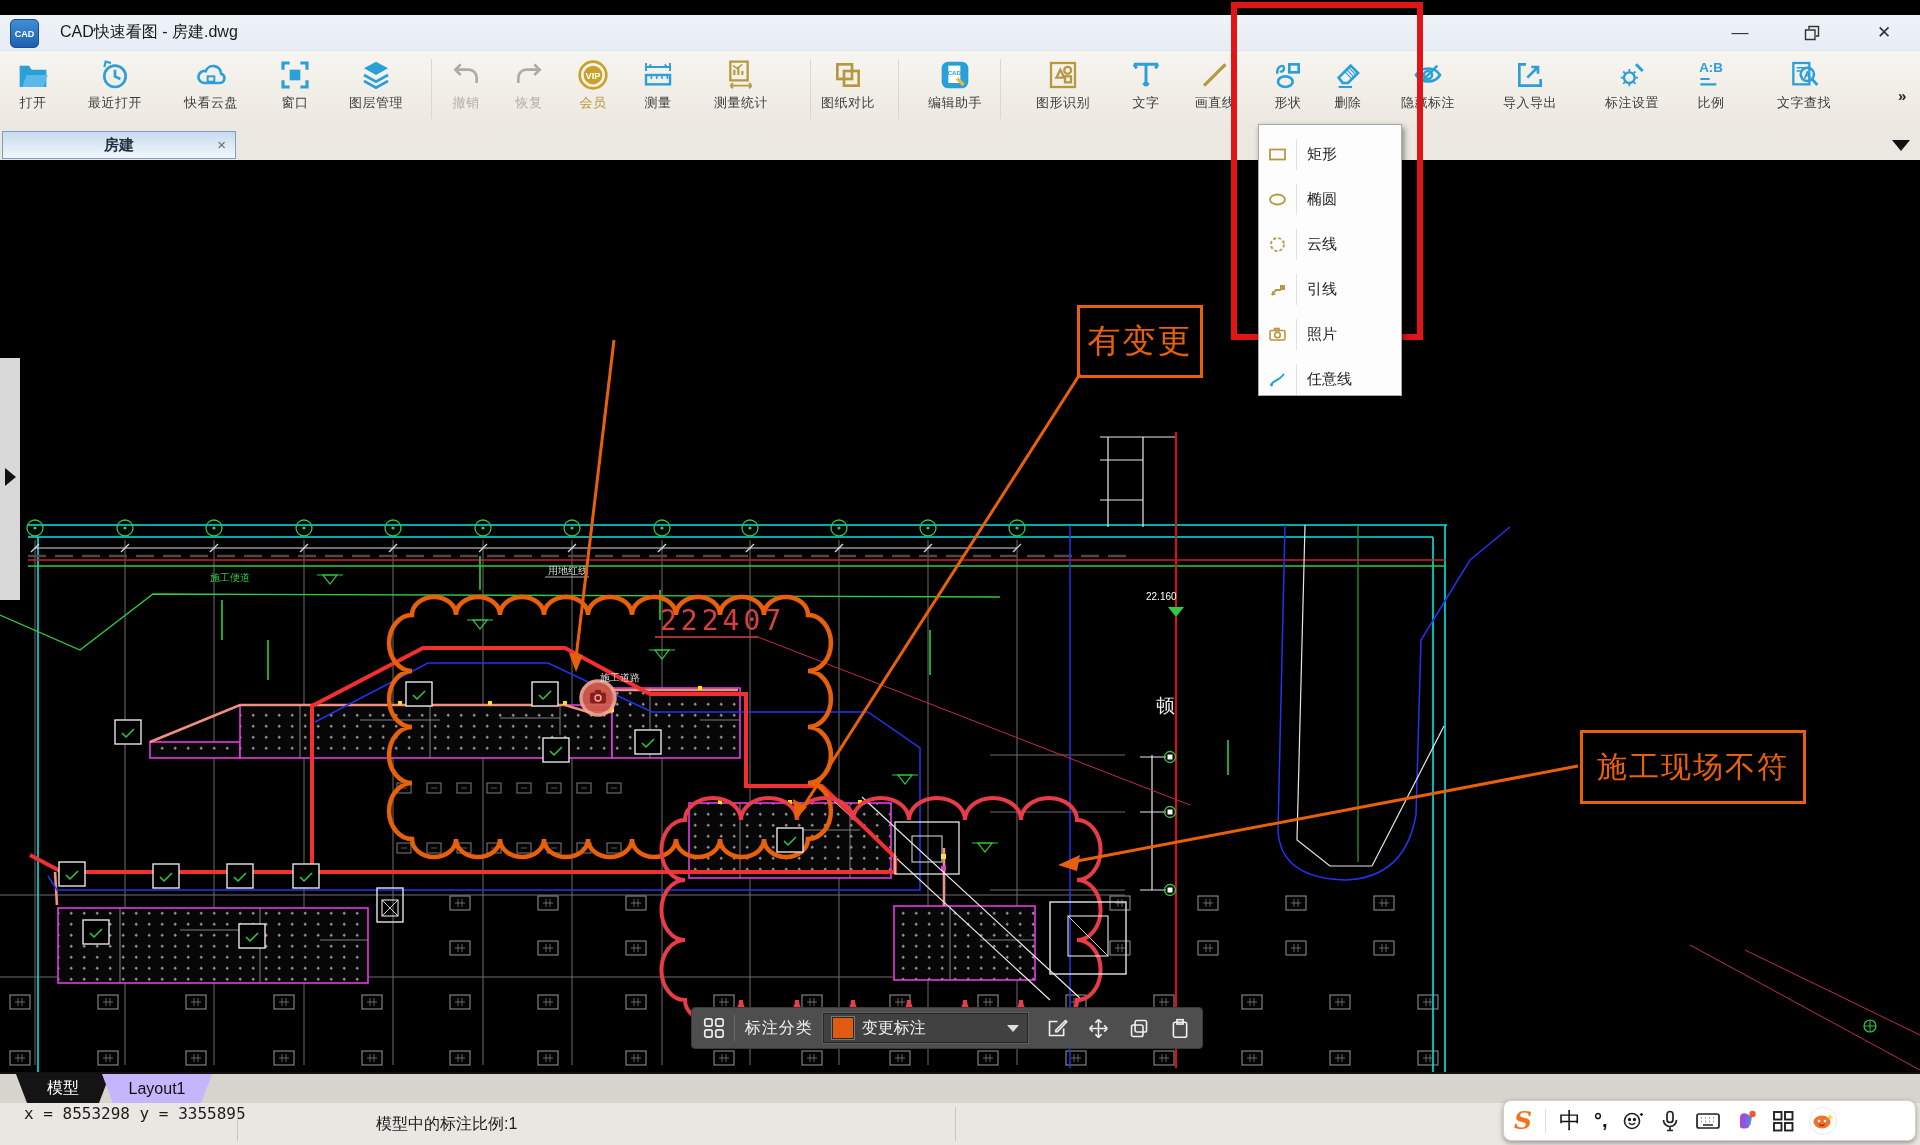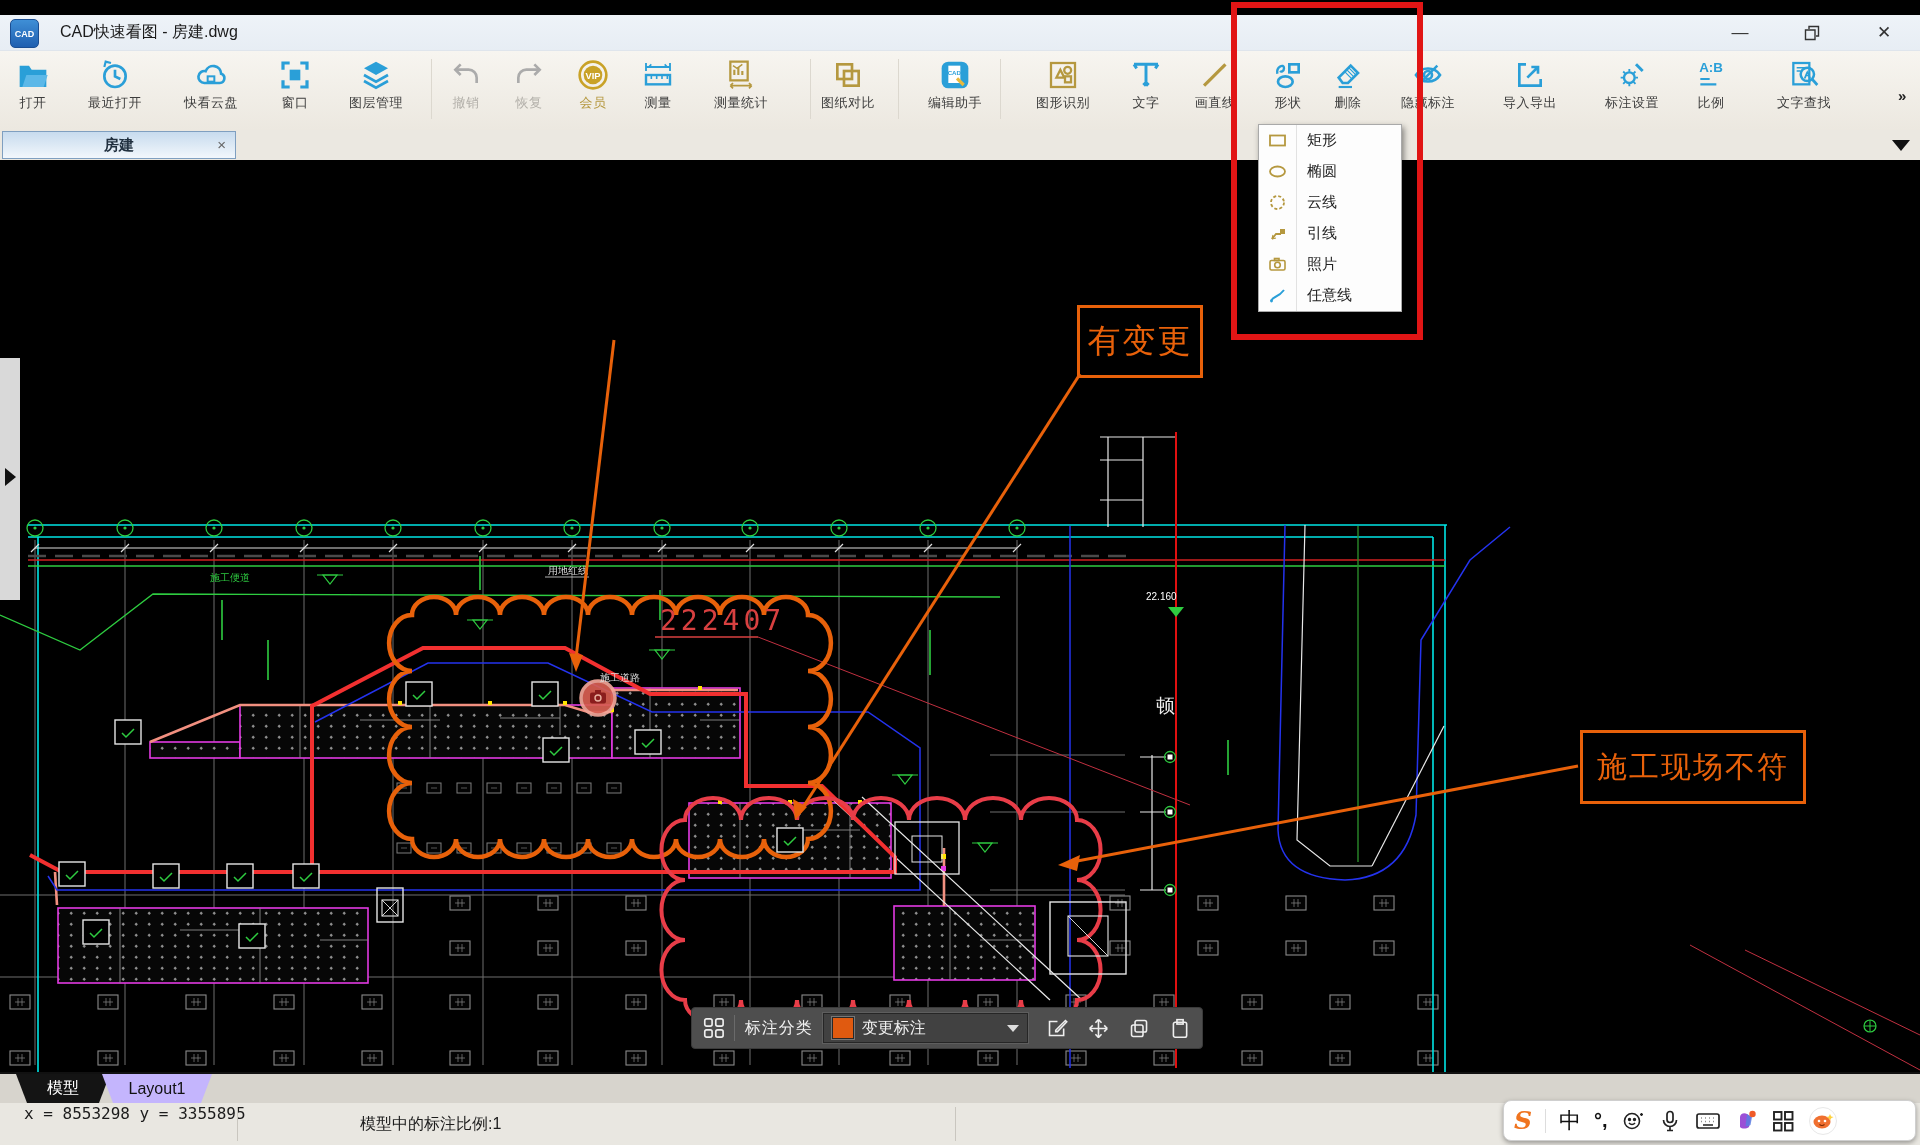--- a/index.html
+++ b/index.html
@@ -37,21 +37,21 @@
   .ann-box{position:absolute;border:3px solid #e8610a;color:#e8610a;display:flex;
     align-items:center;justify-content:center;letter-spacing:5px;background:transparent;}
   #panel-handle{position:absolute;left:0;top:198px;width:20px;height:242px;background:#d9d9d9;}
   #panel-arrow{position:absolute;left:5px;top:110px;width:0;height:0;
     border-top:9px solid transparent;border-bottom:9px solid transparent;border-left:11px solid #111;}
   
   #hl-rect{position:absolute;left:1231px;top:2px;width:180px;height:326px;
     border:6px solid #e11515;pointer-events:none;z-index:40;}
   #shape-menu{position:absolute;left:1258px;top:124px;width:142px;z-index:45;
     background:#fdfdfd;border:1px solid #a9a9a9;box-shadow:2px 3px 6px rgba(0,0,0,.45);}
-  .smi{height:31px;display:flex;align-items:center;cursor:default;}
+  .smi{height:31px;display:flex;align-items:center;cursor:default;margin-top:14px;}
   .smi .ic{width:38px;display:flex;align-items:center;justify-content:center;border-right:1px solid #e2e2e2;height:31px;box-sizing:border-box;}
   .smi .ic svg{width:19px;height:19px;}
   .smi .tx{font-size:15px;color:#222;padding-left:10px;}
   
   #marker-bar{position:absolute;left:691px;top:847px;width:512px;height:42px;background:#4e4e4e;
     border-radius:4px;border:1px solid #3a3a3a;display:flex;align-items:center;padding:0 10px;box-sizing:border-box;z-index:30;}
   #marker-bar svg{display:block;}
   #mb-sep{width:1px;height:26px;background:#6a6a6a;margin:0 10px 0 8px;}
   #mb-cat{color:#f2f2f2;font-size:16px;letter-spacing:1px;white-space:nowrap;}
   #mb-select{width:222px;height:30px;background:#414141;border:1px solid #262626;box-shadow:0 0 0 1px #5e5e5e;
@@ -62,21 +62,21 @@
   .mb-ic{margin-left:18px;}
   
   #ltabs{position:absolute;left:0;top:1072px;width:1920px;height:31px;background:#d7d4cd;border-top:2px solid #111;}
   .ltab{position:absolute;top:0;height:29px;display:flex;align-items:center;justify-content:center;
     font-size:16px;clip-path:polygon(0 0,100% 0,calc(100% - 11px) 100%,11px 100%);}
   #ltab-model{left:16px;width:94px;background:#141414;color:#fff;}
   #ltab-layout1{left:102px;width:110px;background:#c4b5fd;color:#111;filter:drop-shadow(0 1px 0 #555) drop-shadow(1px 0 0 #555) drop-shadow(-1px 0 0 #555);}
   #statusbar{position:absolute;left:0;top:1103px;width:1920px;height:42px;background:#e9e7e1;}
   .sdiv{position:absolute;top:4px;width:1px;height:34px;background:#c9c6bf;}
   #coords{position:absolute;left:24px;top:1px;font-family:"DejaVu Sans Mono",monospace;font-size:16px;color:#1c1c1c;text-align:center;}
-  #scale-text{position:absolute;left:360px;top:11px;font-size:16px;color:#1c1c1c;}
+  #scale-text{position:absolute;left:376px;top:11px;font-size:16px;color:#1c1c1c;}
   
   #ime{position:absolute;left:1503px;top:1100px;width:413px;height:41px;background:#fff;border:1px solid #cfcfcf;
     border-radius:8px;box-shadow:0 2px 5px rgba(0,0,0,.35);display:flex;align-items:center;padding:0 10px;box-sizing:border-box;gap:13px;z-index:50;}
   #ime .t{font-size:20px;color:#111;}
   #ime-logo{font-size:25px;font-weight:bold;font-style:italic;color:#f0741f;font-family:"DejaVu Serif",serif;}
   #ime-sep{width:1px;height:24px;background:#ddd;}
 </style>
 </head>
 <body>
 

